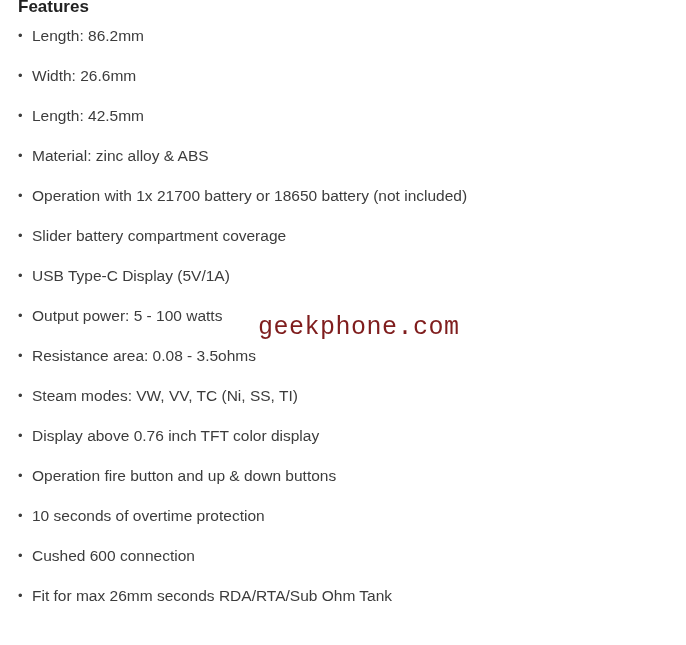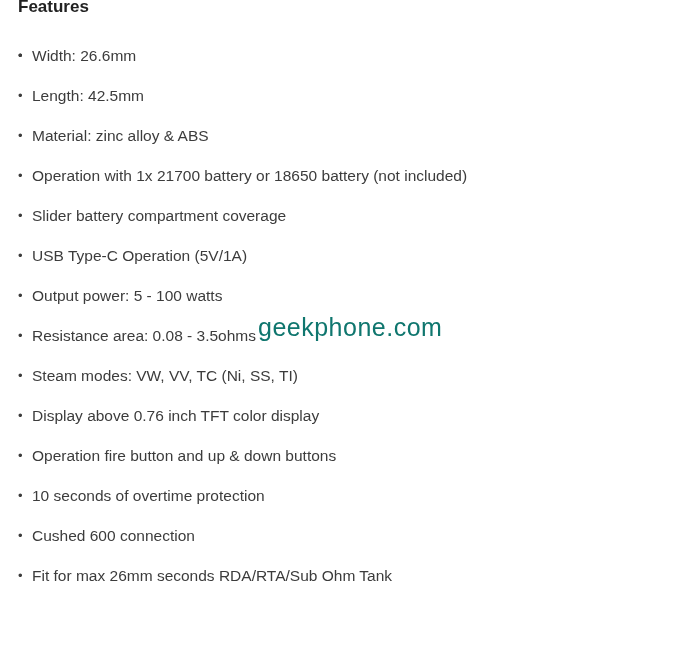--- a/index.html
+++ b/index.html
@@ -52,43 +52,43 @@
     top: 0;
     color: #3c3c3c;
     font-size: 13px;
     line-height: 20px;
   }
   .watermark {
     position: absolute;
     left: 258px;
     top: 313px;
     font-size: 25px;
-    color: #0f766e;
+    color: #7f1d1d;
     letter-spacing: 0.5px;
-    font-family: Liberation Sans, sans-serif;
+    font-family: Liberation Mono, monospace;
     pointer-events: none;
     user-select: none;
     white-space: nowrap;
   }
 </style>
 </head>
 <body>
 
 <div class="page">
 
   <h2 class="section-title">Features</h2>
 
   <ul class="feature-list">
-    <li><span class="bullet">•</span></li>
+    <li><span class="bullet">•</span><span>Length: 86.2mm</span></li>
     <li><span class="bullet">•</span><span>Width: 26.6mm</span></li>
     <li><span class="bullet">•</span><span>Length: 42.5mm</span></li>
     <li><span class="bullet">•</span><span>Material: zinc alloy &amp; ABS</span></li>
     <li><span class="bullet">•</span><span>Operation with 1x 21700 battery or 18650 battery (not included)</span></li>
     <li><span class="bullet">•</span><span>Slider battery compartment coverage</span></li>
-    <li><span class="bullet">•</span><span>USB Type-C Operation (5V/1A)</span></li>
+    <li><span class="bullet">•</span><span>USB Type-C Display (5V/1A)</span></li>
     <li><span class="bullet">•</span><span>Output power: 5 - 100 watts</span></li>
     <li><span class="bullet">•</span><span>Resistance area: 0.08 - 3.5ohms</span></li>
     <li><span class="bullet">•</span><span>Steam modes: VW, VV, TC (Ni, SS, TI)</span></li>
     <li><span class="bullet">•</span><span>Display above 0.76 inch TFT color display</span></li>
     <li><span class="bullet">•</span><span>Operation fire button and up &amp; down buttons</span></li>
     <li><span class="bullet">•</span><span>10 seconds of overtime protection</span></li>
     <li><span class="bullet">•</span><span>Cushed 600 connection</span></li>
     <li><span class="bullet">•</span><span>Fit for max 26mm seconds RDA/RTA/Sub Ohm Tank</span></li>
   </ul>
 

